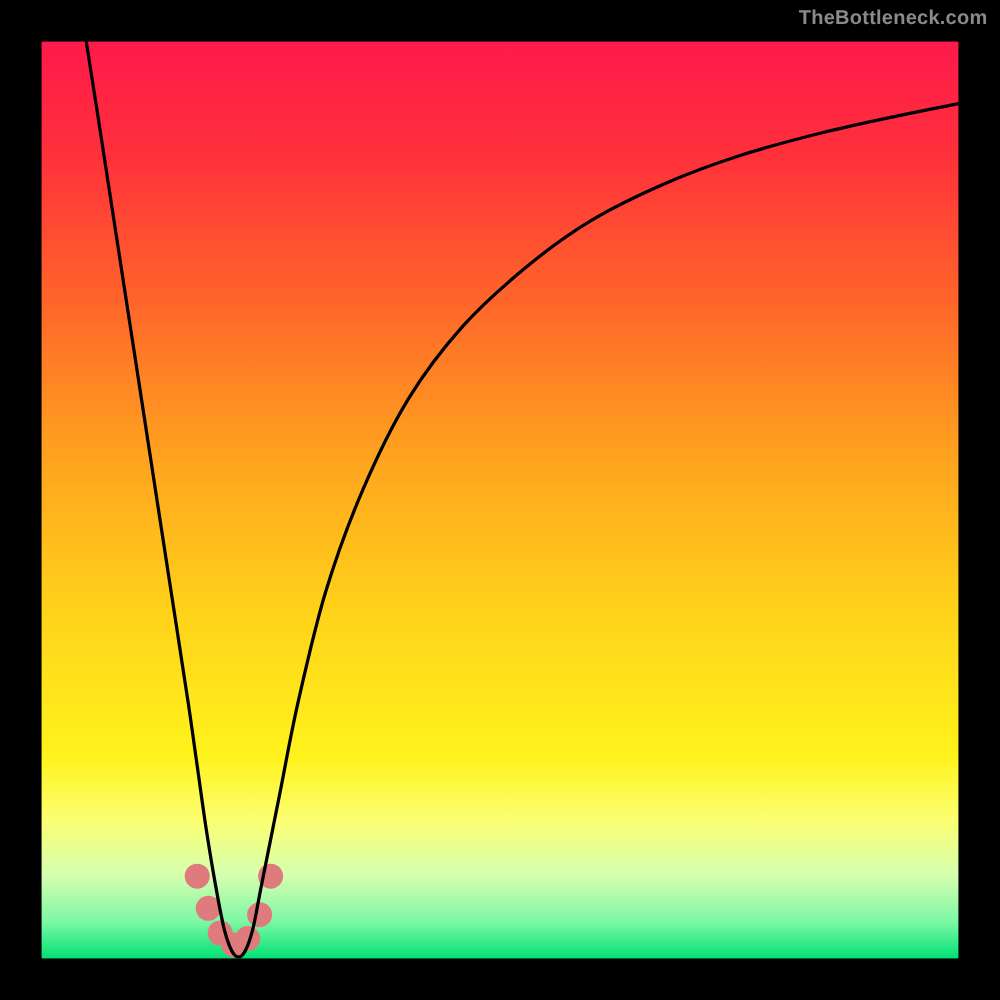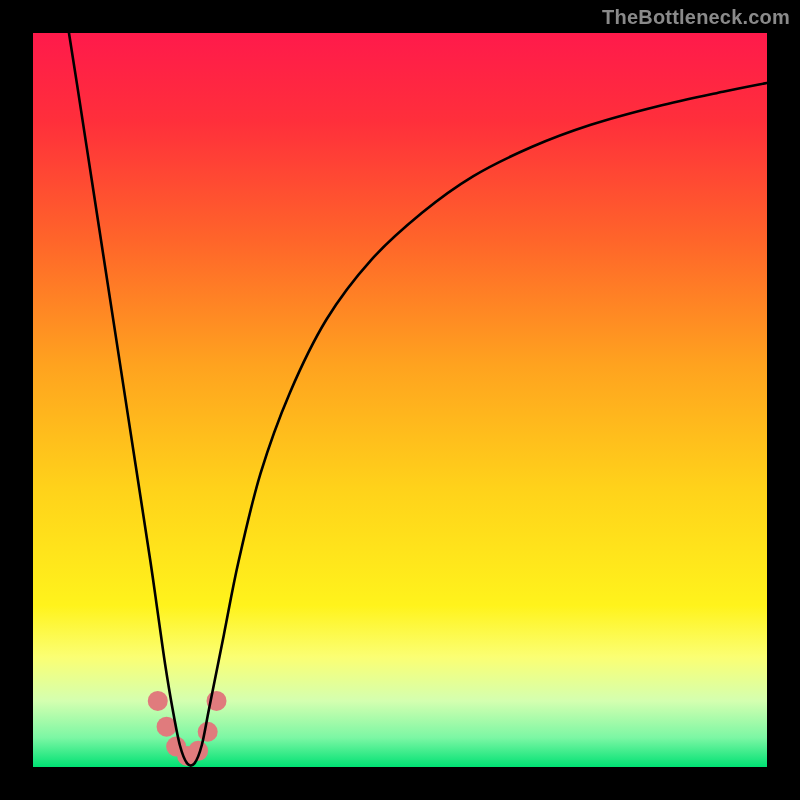--- a/index.html
+++ b/index.html
@@ -30,21 +30,21 @@
   }
   svg.curve {
     position: absolute;
     inset: 0;
   }
   .watermark {
     position: absolute;
     top: 6px;
     right: 10px;
     font-family: Arial, Helvetica, sans-serif;
-    font-size: 20px;
+    font-size: 16px;
     font-weight: 600;
     color: #8a8a8a;
     letter-spacing: 0.2px;
     user-select: none;
   }
 </style>
 </head>
 <body>
 
 <div class="stage">

